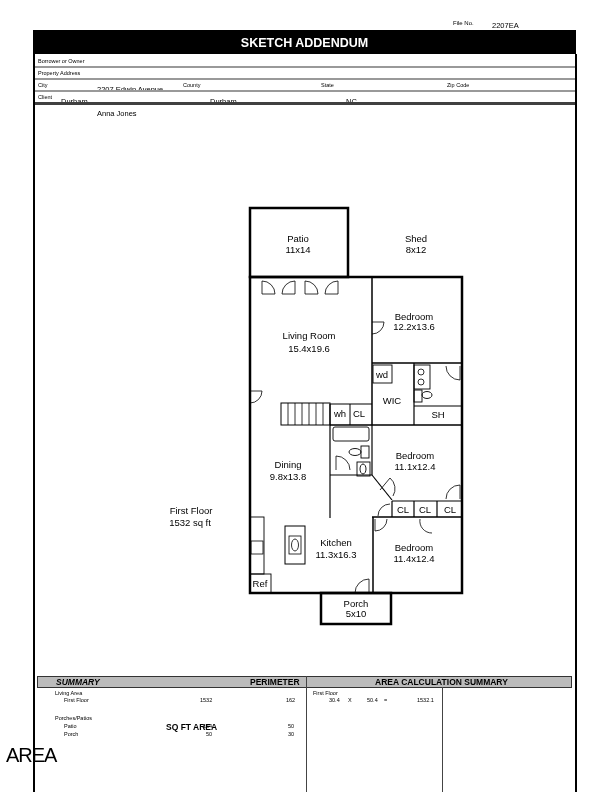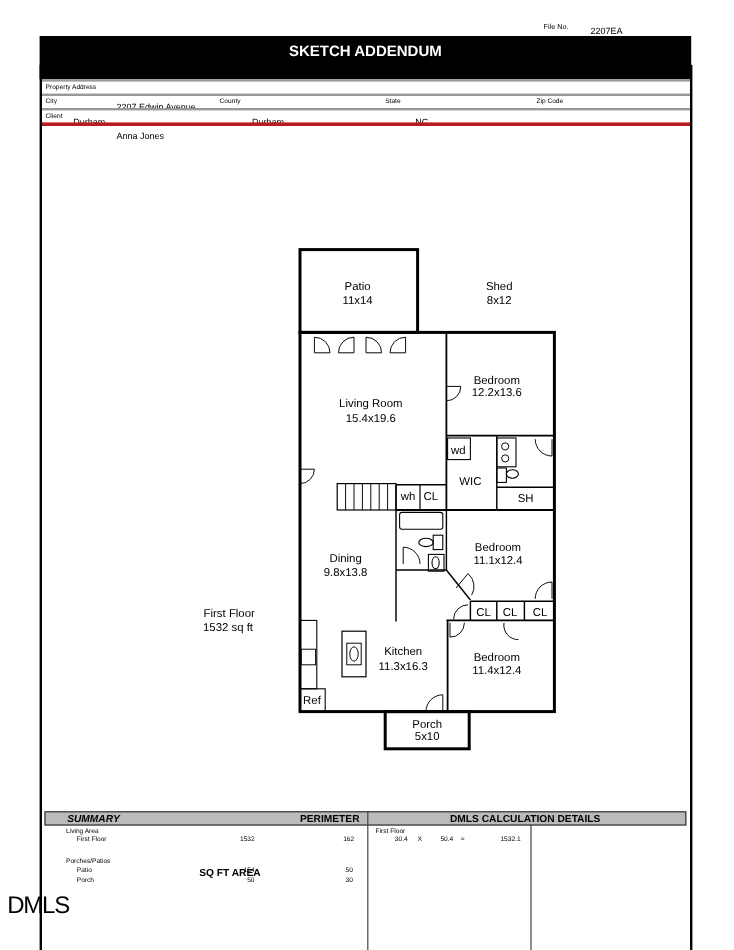--- a/index.html
+++ b/index.html
@@ -1,25 +1,25 @@
 <!DOCTYPE html>
 <html><head>
 <meta charset="utf-8">
 <style>
   html, body { margin:0; padding:0; background:#fff; }
   body { width:612px; height:792px; position:relative; overflow:hidden; font-family:"Liberation Sans", sans-serif; color:#000; }
   .abs { position:absolute; }
   .fileno-label { left:453px; top:20px; font-size:6px; }
   .fileno-value { left:492px; top:21px; font-size:7.5px; }
-  .title-bar { left:33px; top:30px; width:543px; height:36px; background:#000; color:#fff; font-weight:bold; font-size:12.5px; text-align:center; line-height:26px; }
+  .title-bar { left:33px; top:30px; width:543px; height:24px; background:#000; color:#fff; font-weight:bold; font-size:12.5px; text-align:center; line-height:26px; }
   .frame { left:33px; top:54px; width:540px; height:740px; border-left:2px solid #000; border-right:2px solid #000; }
   .row { left:35px; width:540px; height:11px; border-bottom:2px solid #999; font-size:5.5px; }
   .row .lbl { position:absolute; top:3px; }
   .row .val { position:absolute; top:18px; font-size:7.5px; }
-  .row-last { border-bottom:3px solid #b91c1c; }
+  .row-last { border-bottom:3px solid #404040; }
   .plan { left:0; top:0; width:612px; height:792px; }
   .plan text { font-family:"Liberation Sans", sans-serif; }
   .summary-bar { left:37px; top:676px; width:533px; height:10px; background:#bbb; border:1px solid #333; font-weight:bold; font-size:8.5px; }
   .summary-bar span { position:absolute; top:0; line-height:10px; }
   .vdiv { width:1px; background:#444; }
   .sm { font-size:5.5px; }
   .dmls { left:6px; top:744px; font-size:20px; letter-spacing:-1px; font-weight:300; }
 </style>
 </head>
 <body>
@@ -156,21 +156,21 @@
     <text x="260" y="587">Ref</text>
     <text x="191" y="514">First Floor</text>
     <text x="190" y="526">1532 sq ft</text>
   </g>
 </svg>
 
 <div class="abs summary-bar">
   <span style="left:18px;font-style:italic;">SUMMARY</span>
   <span style="left:128px;margin-top:45px;">SQ FT AREA</span>
   <span style="left:212px;">PERIMETER</span>
-  <span style="left:337px;">DMLS CALCULATION DETAILS</span>
+  <span style="left:337px;">AREA CALCULATION SUMMARY</span>
 </div>
 <div class="abs vdiv" style="left:306px; top:676px; height:116px;"></div>
 <div class="abs vdiv" style="left:442px; top:687px; height:105px;"></div>
 
 <div class="abs sm" style="left:55px; top:690px;">Living Area</div>
 <div class="abs sm" style="left:64px; top:697px;">First Floor</div>
 <div class="abs sm" style="left:200px; top:697px;">1532</div>
 <div class="abs sm" style="left:286px; top:697px;">162</div>
 
 <div class="abs sm" style="left:55px; top:715px;">Porches/Patios</div>
@@ -181,13 +181,13 @@
 <div class="abs sm" style="left:206px; top:731px;">50</div>
 <div class="abs sm" style="left:288px; top:731px;">30</div>
 
 <div class="abs sm" style="left:313px; top:690px;">First Floor</div>
 <div class="abs sm" style="left:329px; top:697px;">30.4</div>
 <div class="abs sm" style="left:348px; top:697px;">X</div>
 <div class="abs sm" style="left:367px; top:697px;">50.4</div>
 <div class="abs sm" style="left:384px; top:697px;">=</div>
 <div class="abs sm" style="left:417px; top:697px;">1532.1</div>
 
-<div class="abs dmls">DMLS</div>
+<div class="abs dmls">AREA</div>
 
 </body></html>

